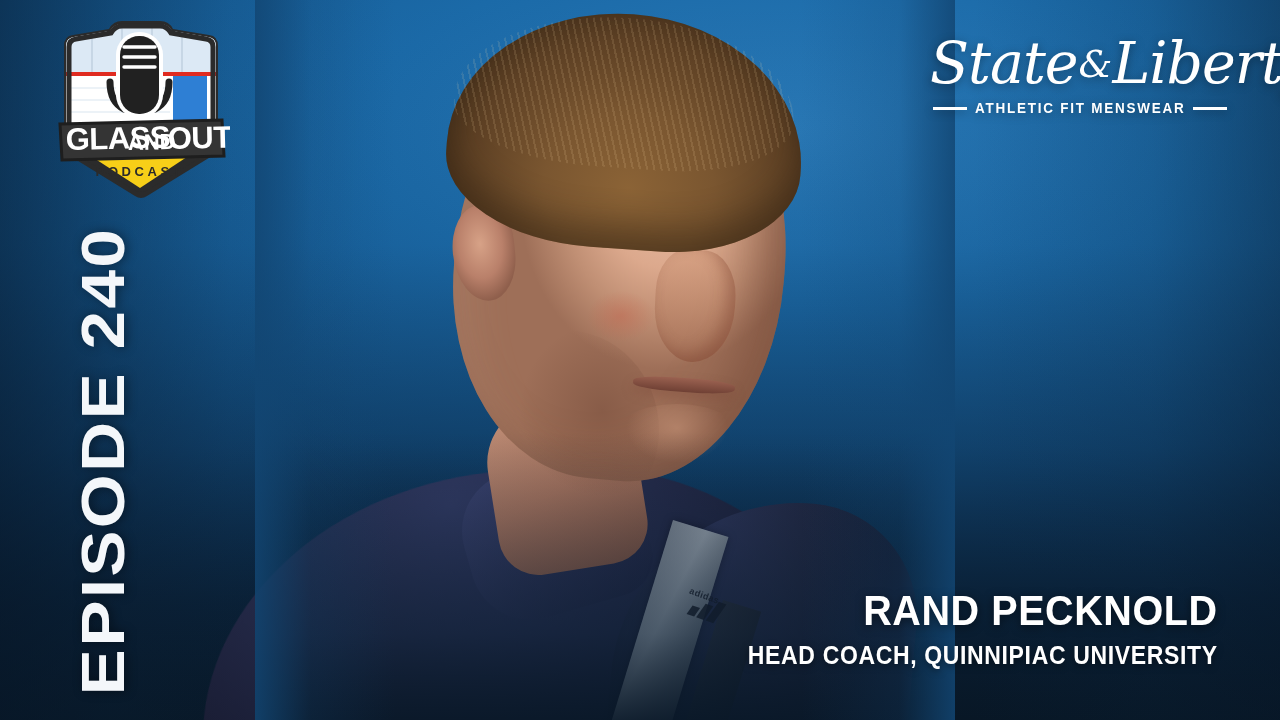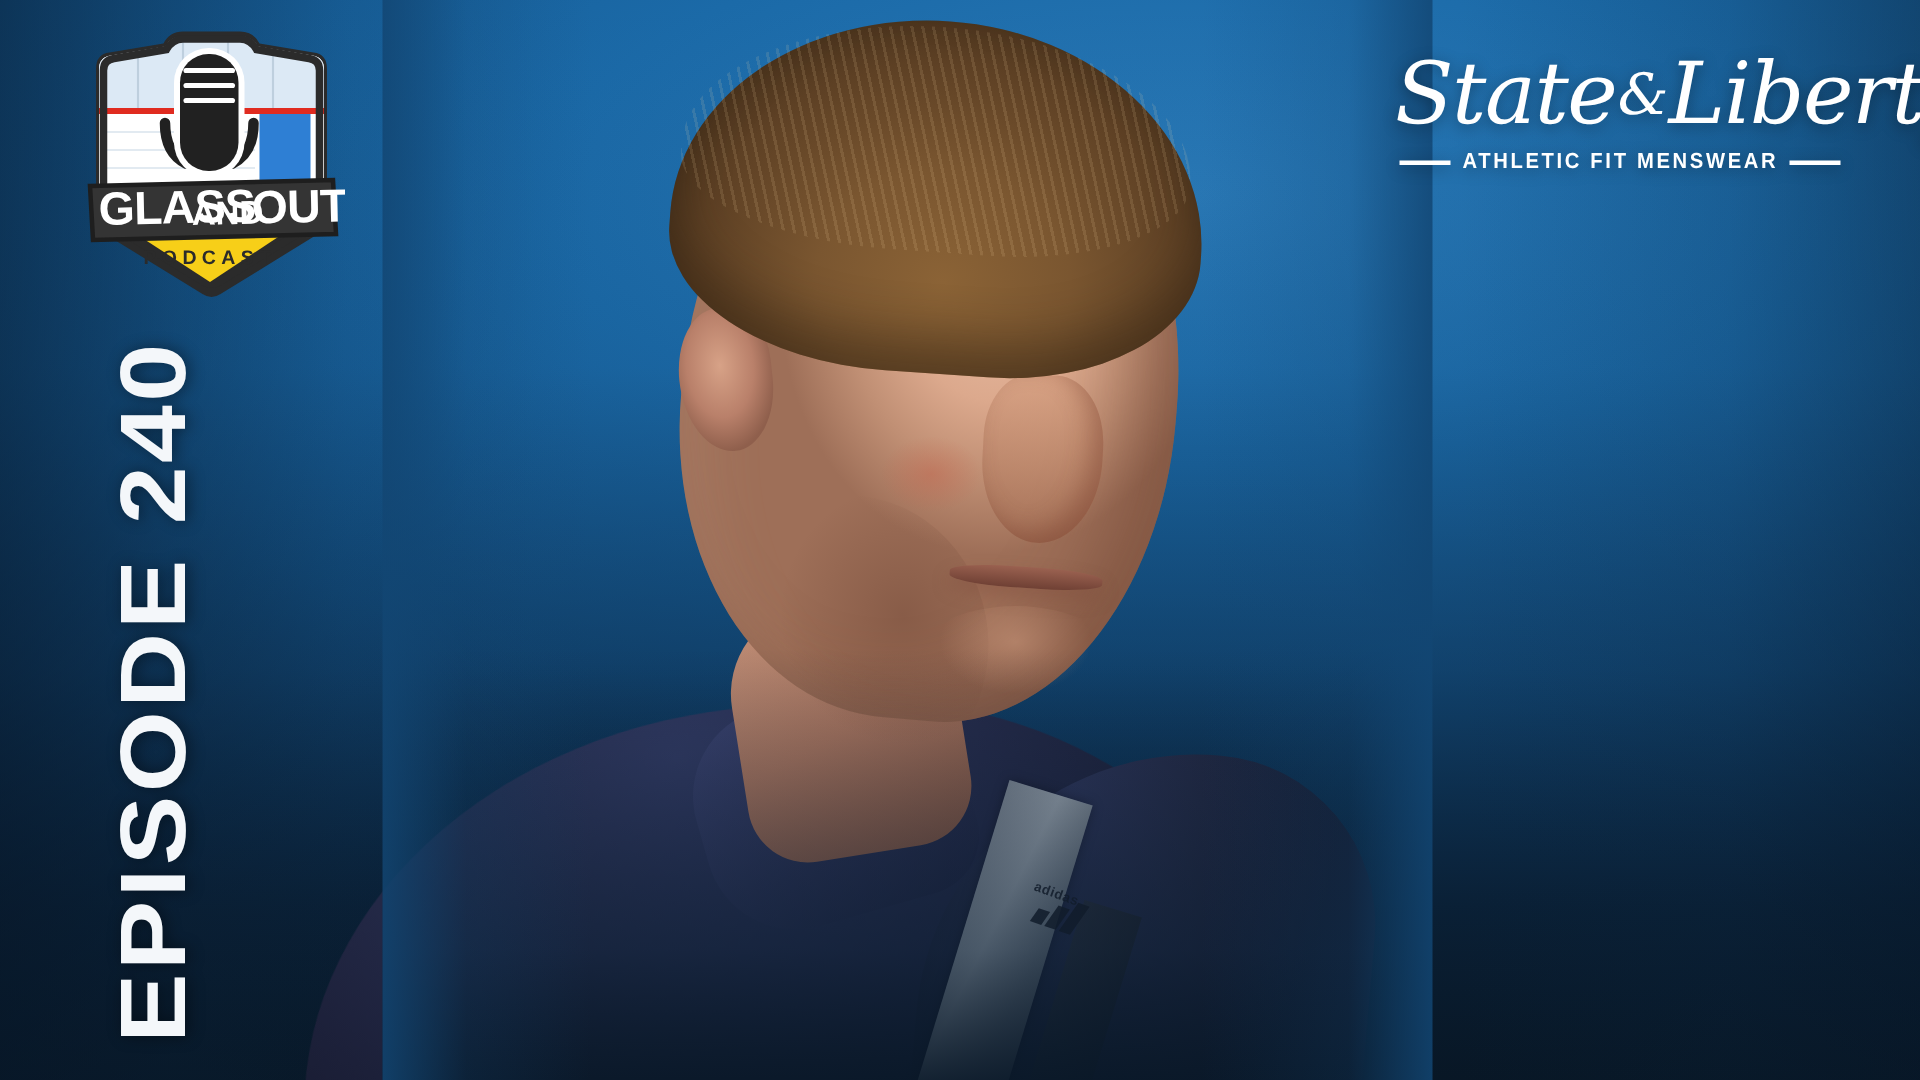--- a/index.html
+++ b/index.html
@@ -407,14 +407,18 @@
       <span class="sl-rule"></span>
       <span class="sl-tag">ATHLETIC FIT MENSWEAR</span>
       <span class="sl-rule"></span>
     </div>
   </div>
 
   <div class="episode">
     <span class="episode-text">EPISODE 240</span>
   </div>
 
+  <div class="guest">
+    <div class="guest-name">RAND PECKNOLD</div>
+    <div class="guest-role">HEAD COACH, QUINNIPIAC UNIVERSITY</div>
+  </div>
 
 </div>
 
 </body></html>

